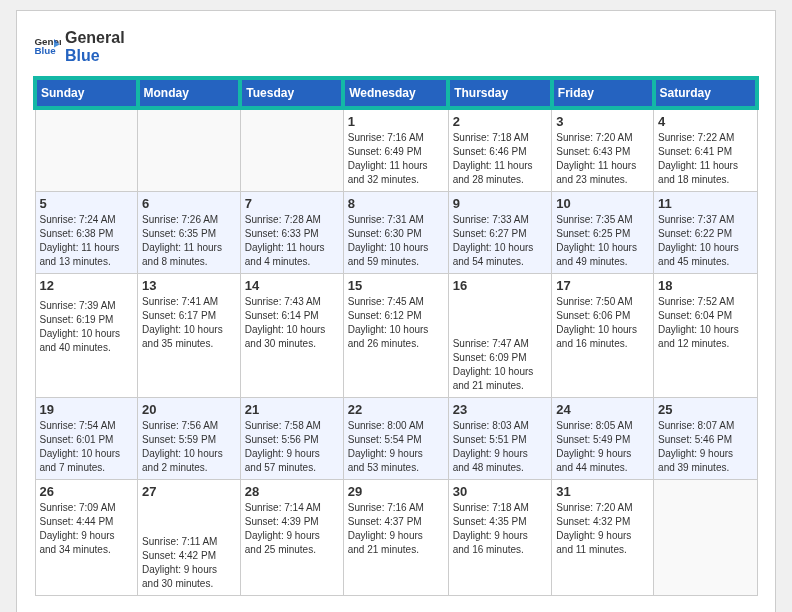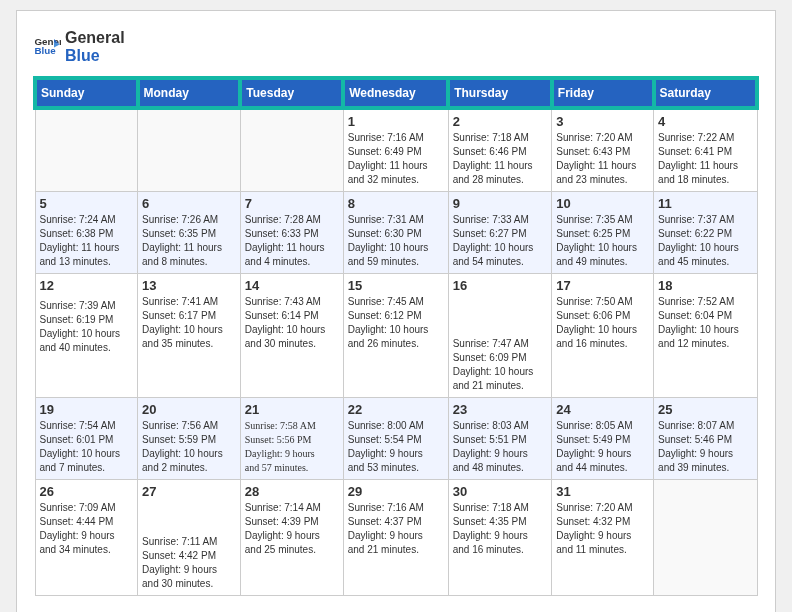--- a/index.html
+++ b/index.html
@@ -266,21 +266,21 @@
           </td>
           <td>
             <div class="day-number">20</div>
             <div class="day-info" style="white-space: pre-line;">Sunrise: 7:56 AM
 Sunset: 5:59 PM
 Daylight: 10 hours
 and 2 minutes.</div>
           </td>
           <td>
             <div class="day-number">21</div>
-            <div class="day-info" style="white-space: pre-line; font-family: Liberation Serif, serif;">Sunrise: 7:58 AM
+            <div class="day-info" style="white-space: pre-line;">Sunrise: 7:58 AM
 Sunset: 5:56 PM
 Daylight: 9 hours
 and 57 minutes.</div>
           </td>
           <td>
             <div class="day-number">22</div>
             <div class="day-info" style="white-space: pre-line;">Sunrise: 8:00 AM
 Sunset: 5:54 PM
 Daylight: 9 hours
 and 53 minutes.</div>

